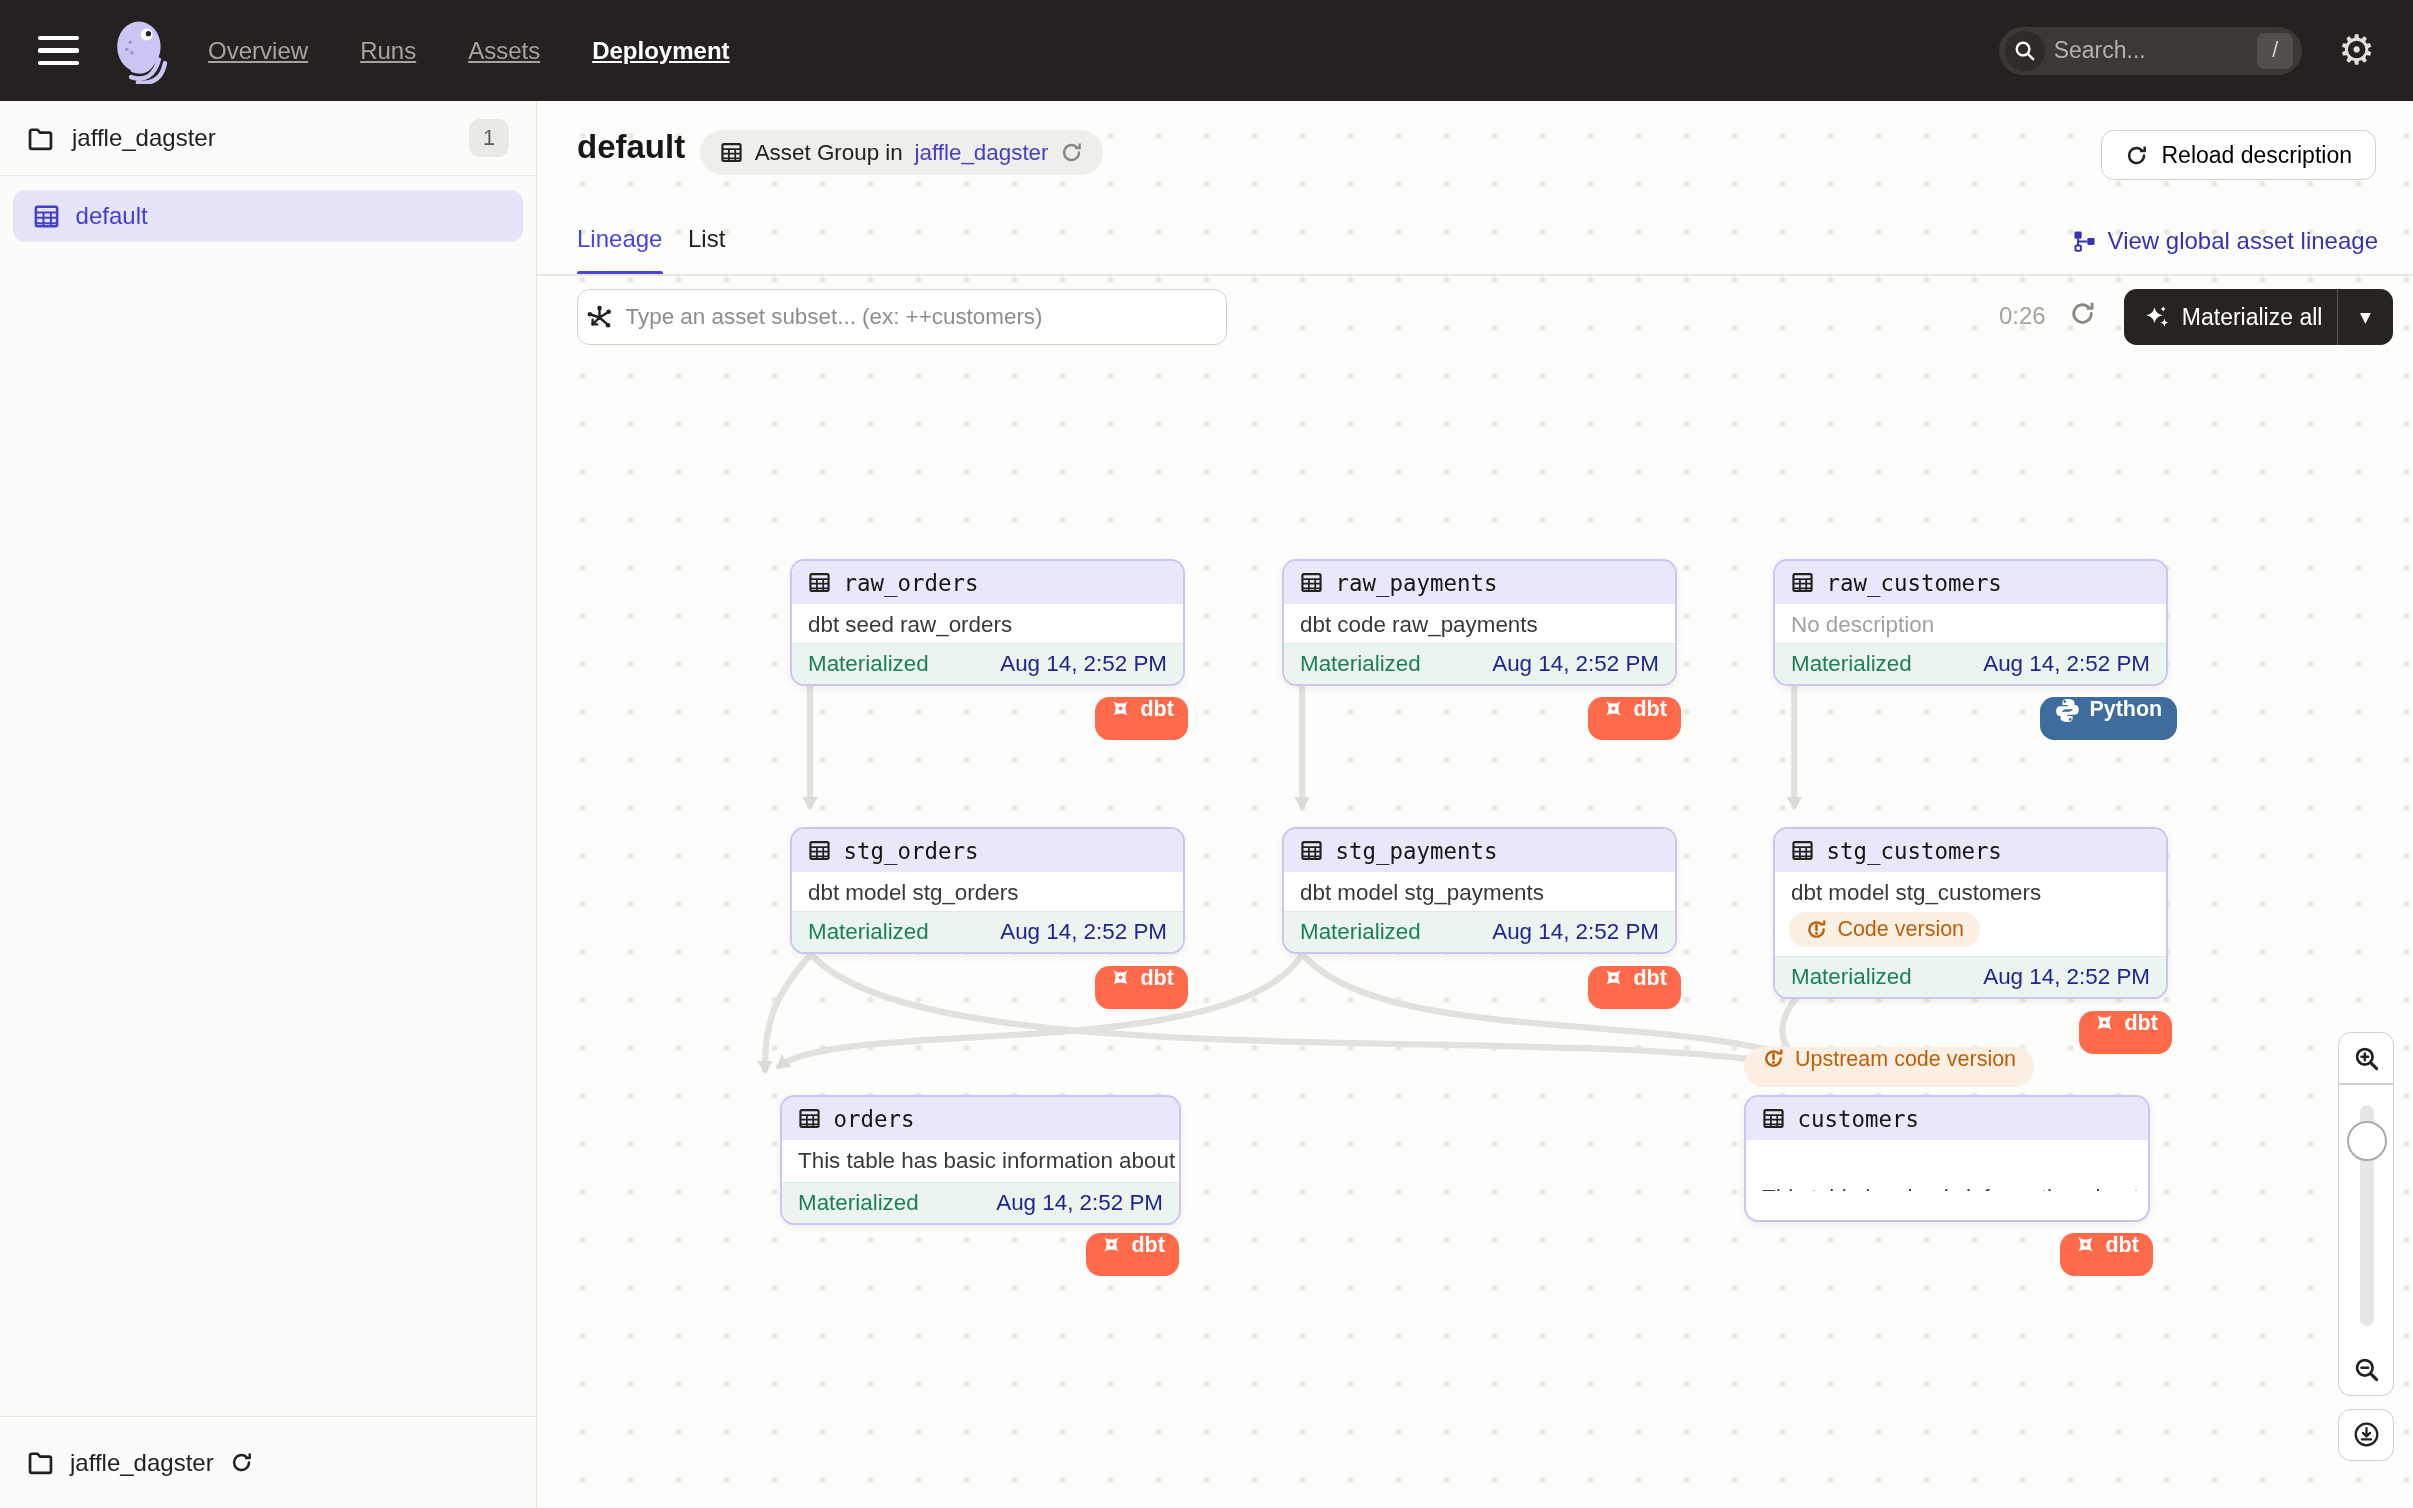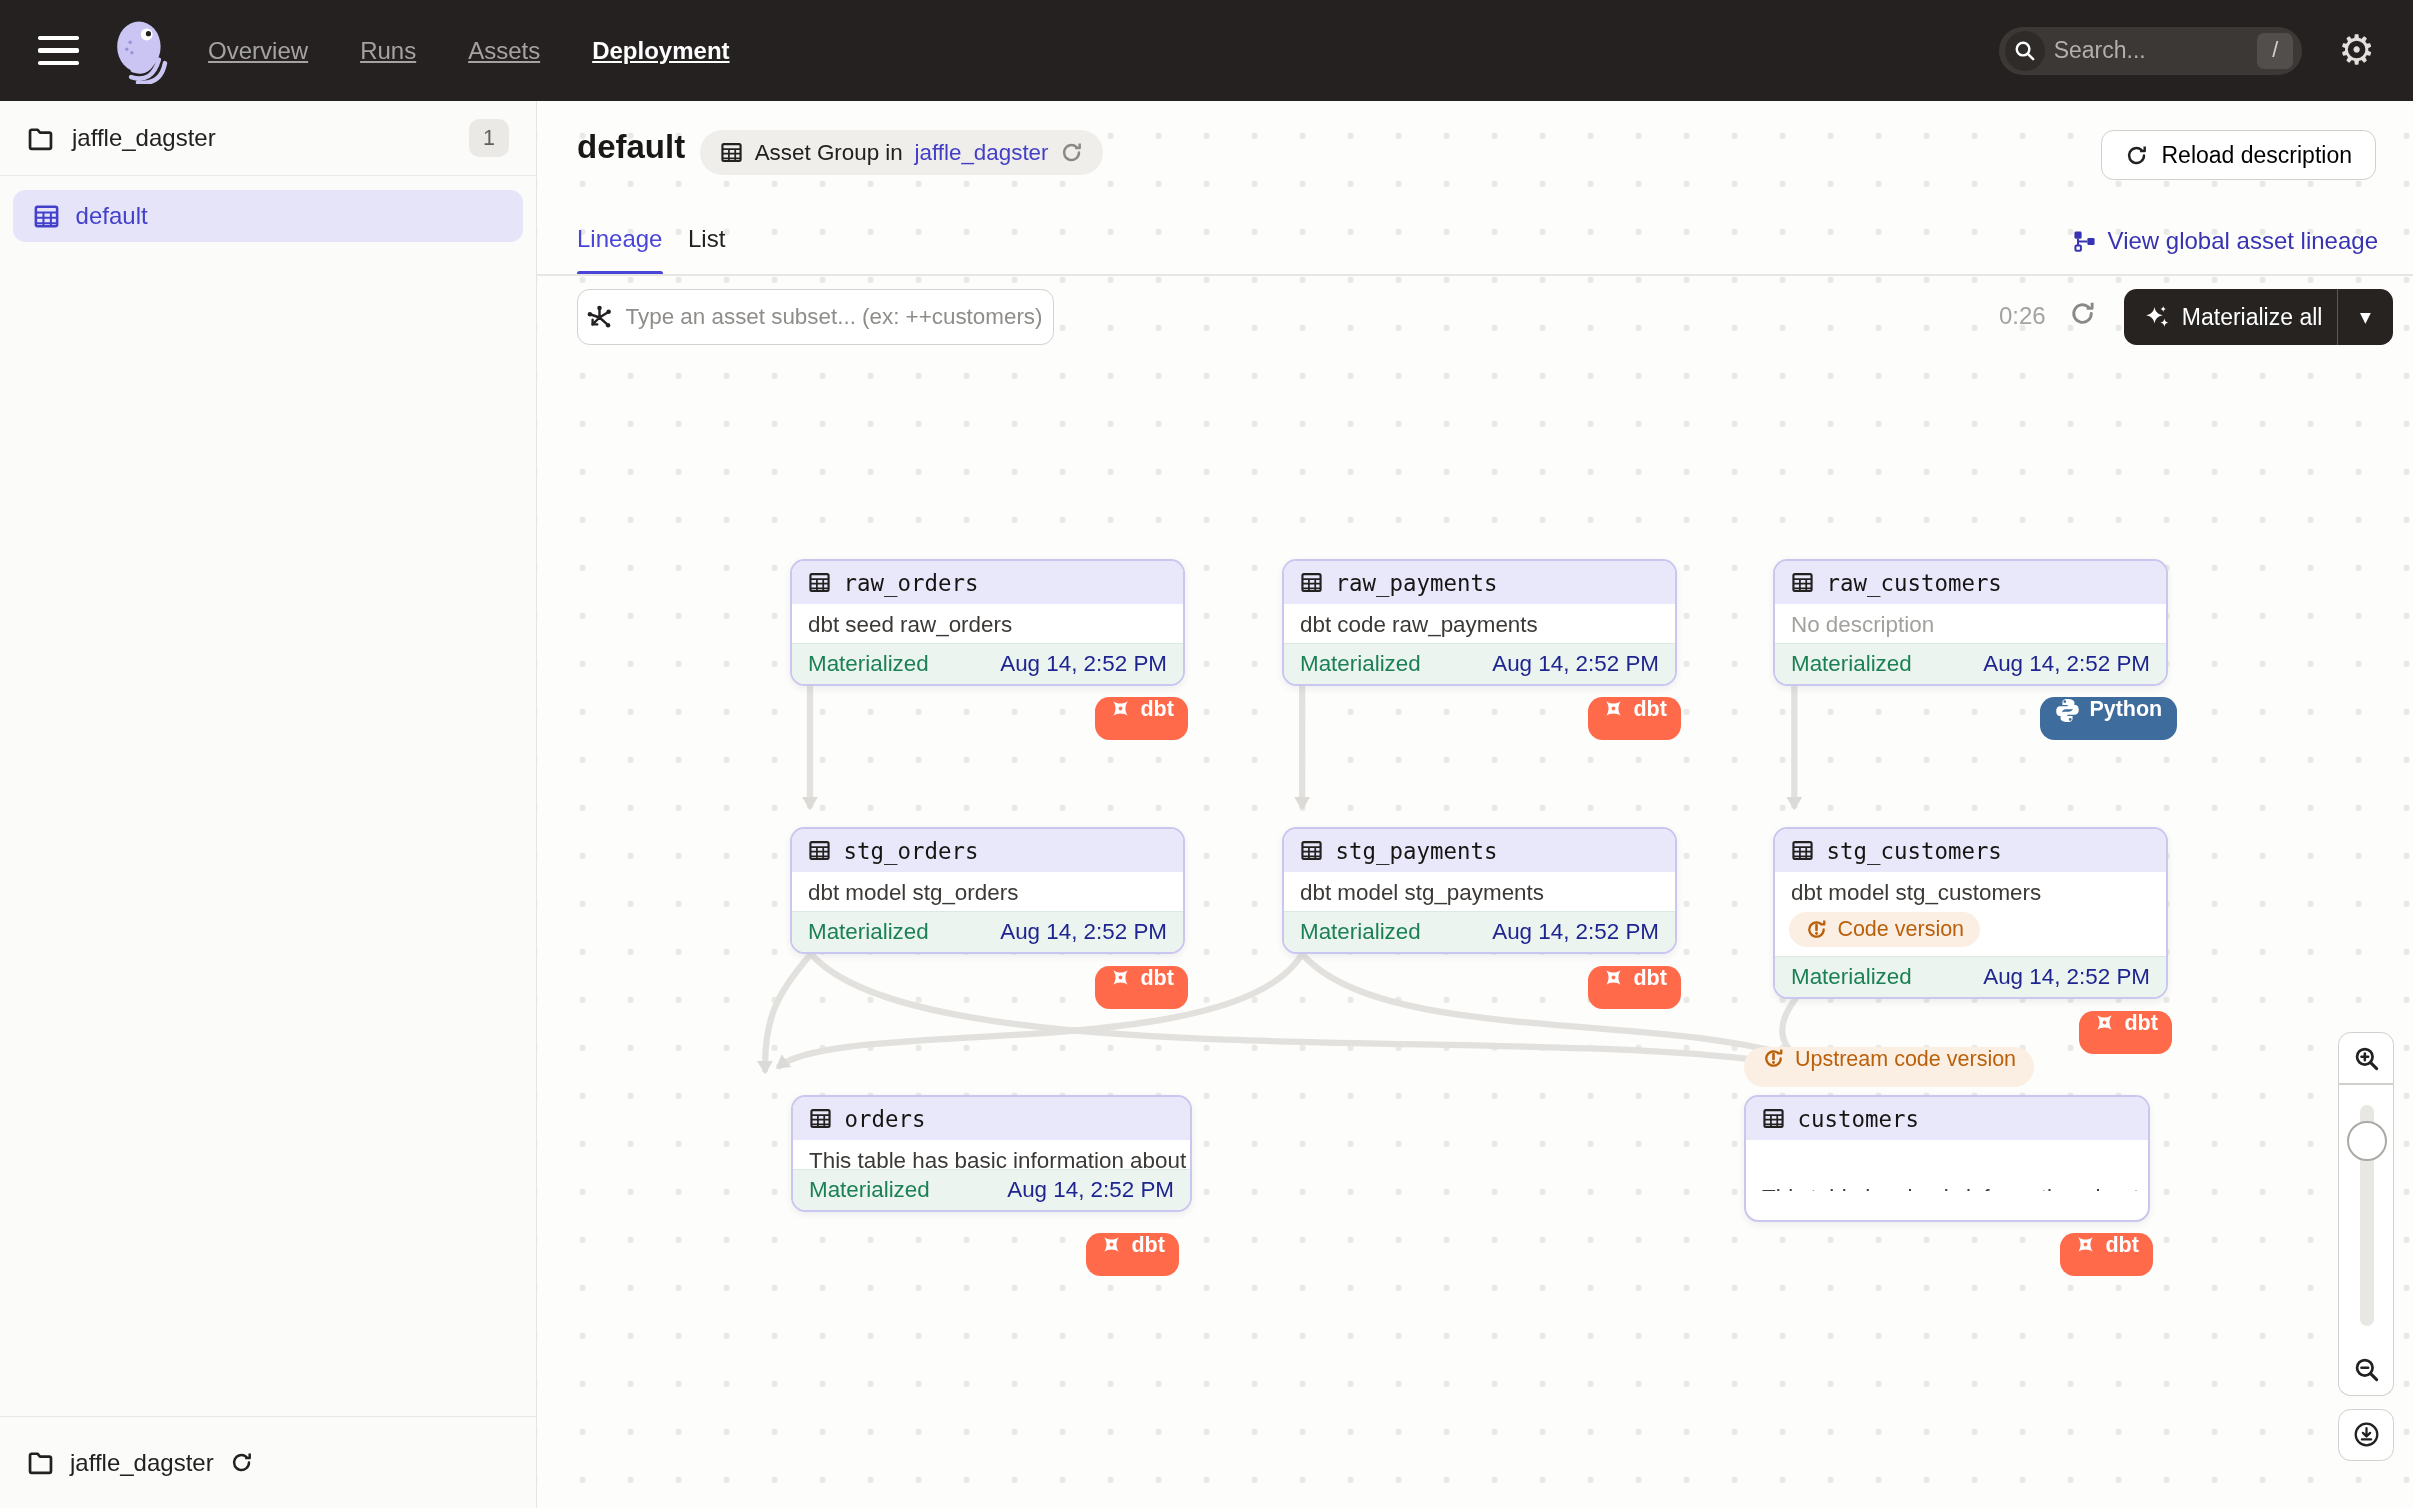--- a/index.html
+++ b/index.html
@@ -61,21 +61,21 @@
   .tabs-border { position:absolute; left:0; top:173px; width:100%; height:1.8px; background:#E7E6E3; }
   .tab { position:absolute; top:124px; font-size:24px; font-weight:500; cursor:pointer; }
   .tab.lineage { left:40px; color:#4845D8; }
   .tab.list { left:151px; color:#232020; }
   .tab-underline { position:absolute; left:40px; top:170px; width:86px; height:5.4px;
     background:#4845D8; border-radius:2.7px; }
   .global-link { position:absolute; right:36px; top:126px; display:flex; align-items:center;
     gap:11.7px; color:#3733B2; font-size:24px; cursor:pointer; }
 
   
-  .filter-input { position:absolute; left:40px; top:188px; width:477px; height:56px; background:#fff;
+  .filter-input { position:absolute; left:40px; top:188px; width:650px; height:56px; background:#fff;
     border:1.8px solid #D3D1CE; border-radius:12.6px; display:flex; align-items:center; gap:12.6px; padding:0 8px; }
   .filter-input input { border:none; outline:none; font-size:22.4px; width:100%;
     font-family:"Liberation Sans",sans-serif; color:#232020; }
   .filter-input input::placeholder { color:#8F8D89; }
   .timer { position:absolute; left:1462px; top:201px; font-size:24px; color:#A5A3A0; }
   .timer-refresh { position:absolute; left:1532px; top:199px; color:#8B8986; cursor:pointer; }
   .mat-btn { position:absolute; left:1587px; top:188px; width:269px; height:56px; background:#262321;
     border-radius:12.6px; display:flex; align-items:center; color:#fff; cursor:pointer; }
   .mat-btn .lbl { font-size:23px; font-weight:500; margin-left:10.8px; }
   .mat-btn .sp { margin-left:20px; }
@@ -413,21 +413,21 @@
     <div class="kbadge dbt" style="left:1542px;top:910px;color:#FF6A4B;">
       <svg class="icon14" viewBox="0 0 16 16">
           <g transform="rotate(45 8 8)">
             <path d="M8 .8 C8.7 4.6 11.4 7.3 15.2 8 C11.4 8.7 8.7 11.4 8 15.2 C7.3 11.4 4.6 8.7 .8 8 C4.6 7.3 7.3 4.6 8 .8 Z" fill="#fff"></path>
             <circle cx="8" cy="8" r="1.3" fill="currentColor"></circle>
           </g>
         </svg>
       <span style="color:#fff">dbt</span>
     </div>
 
-    <div class="node" style="left:254px;top:994px;width:401px;height:117px;">
+    <div class="node" style="left:243px;top:994px;width:401px;height:130px;">
       <div class="nh">
         <svg class="icon14" viewBox="0 0 16 16">
             <rect x="1.7" y="2.2" width="12.6" height="11.6" rx="1" fill="none" stroke="#232020" stroke-width="1.5"></rect>
             <path d="M1.7 5.6 H14.3 M1.7 8.8 H14.3 M1.7 12 H14.3 M6.2 5.6 V13.8 M10.6 5.6 V13.8" stroke="#232020" stroke-width="1.2" fill="none"></path>
           </svg>
         <span class="nt">orders</span>
       </div>
       <div class="nd">This table has basic information about ...</div>
       <div class="nf">
         <span class="mat">Materialized</span>

